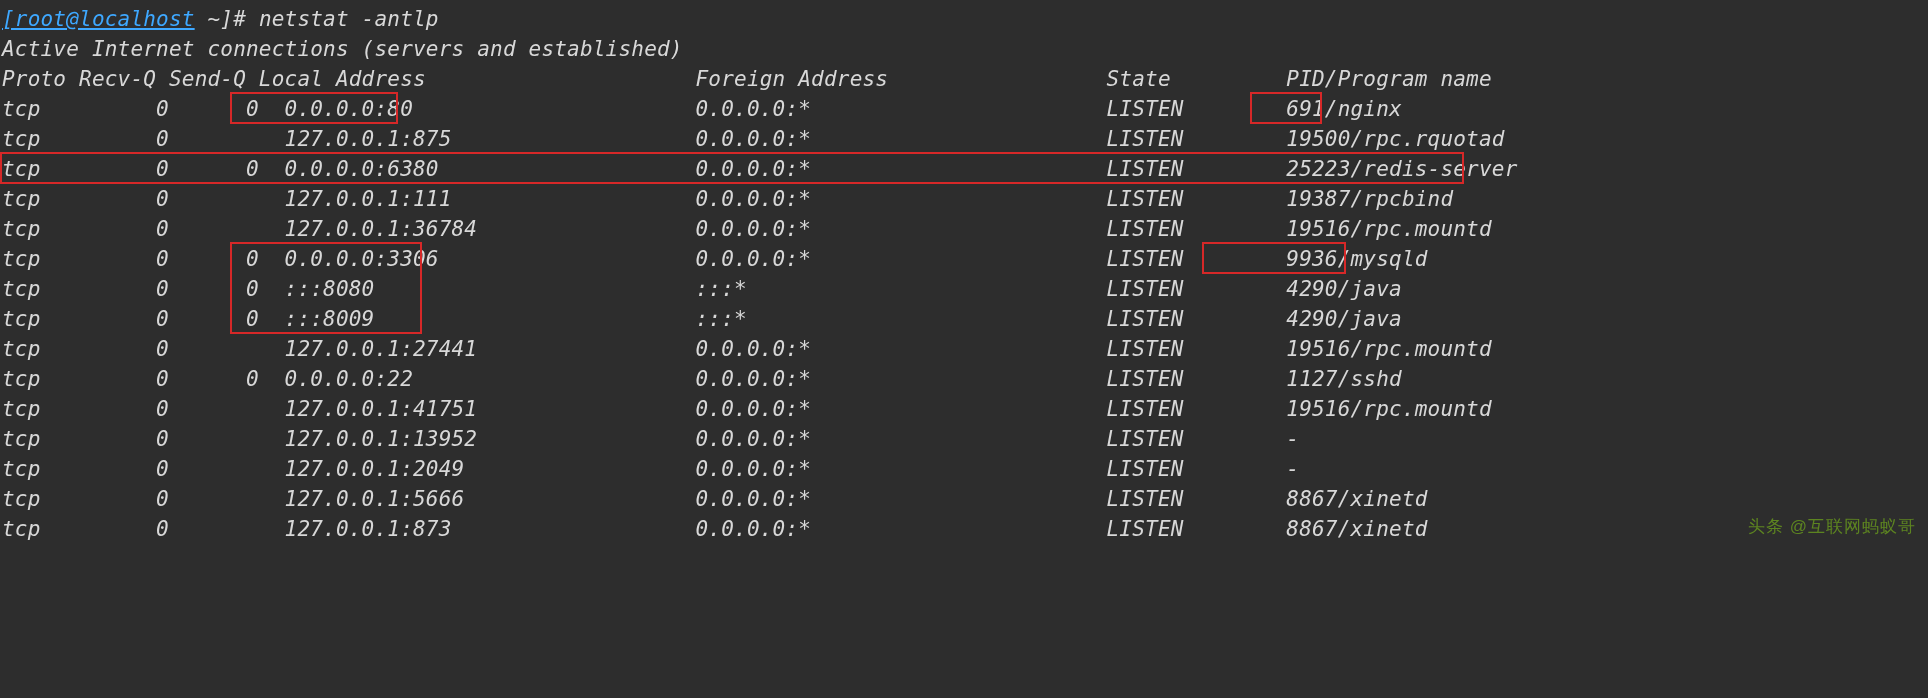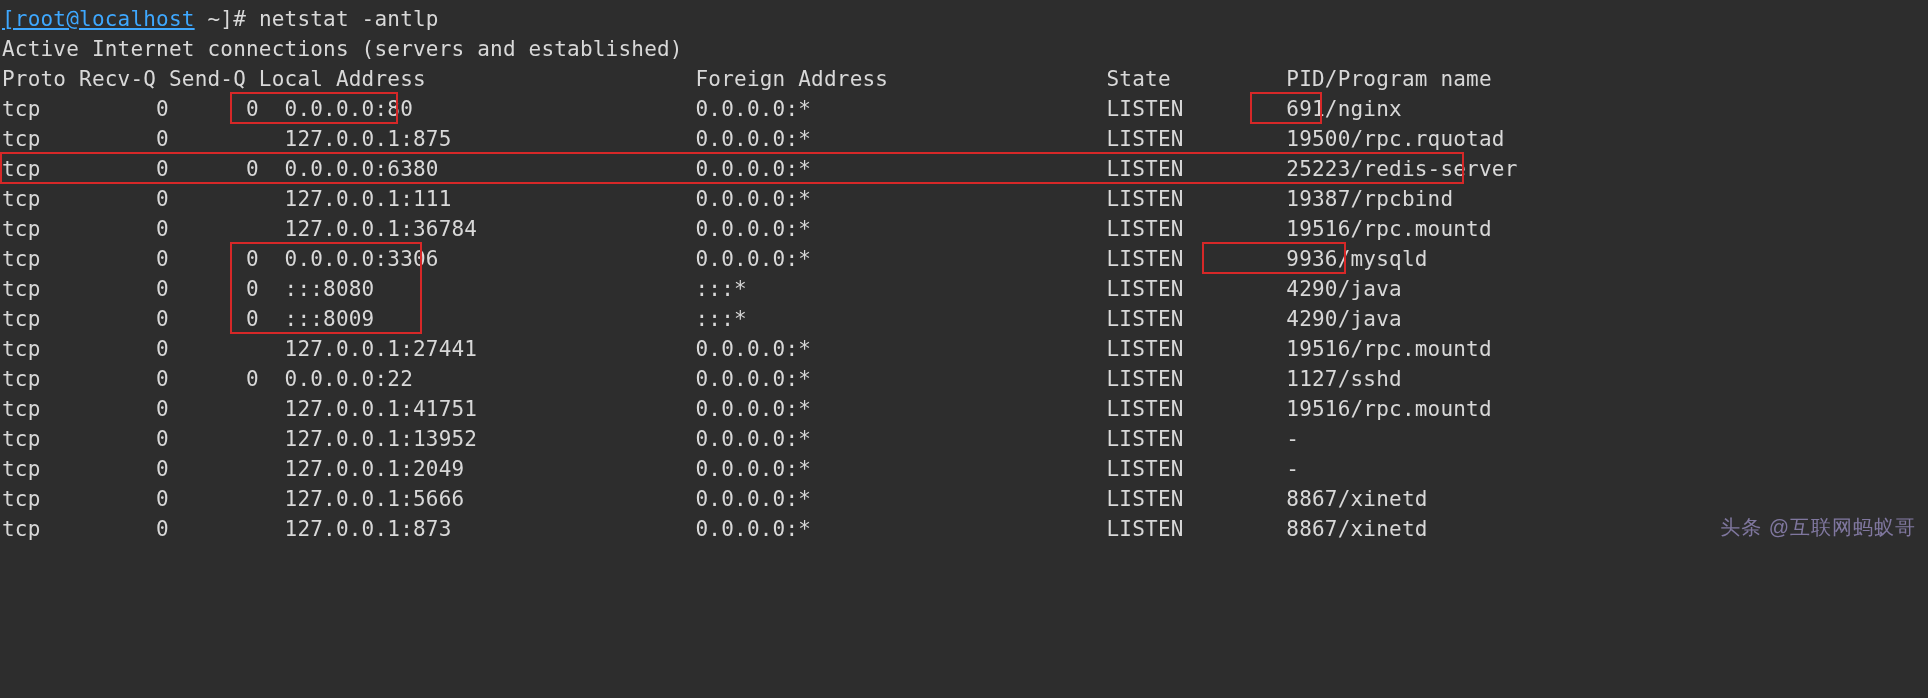--- a/index.html
+++ b/index.html
@@ -20,33 +20,34 @@
   .prompt-user {
     color: #3ea8ff;
     text-decoration: underline;
   }
   .prompt-suffix {
     color: #d8d8d8;
   }
   .row {
     position: relative;
     height: 30px;
+    font-style: italic;
   }
   .box-red {
     position: absolute;
     border: 2px solid #d62828;
     box-sizing: border-box;
     pointer-events: none;
   }
   .watermark {
     position: absolute;
     right: 12px;
     bottom: 6px;
-    font-size: 20px;
-    color: #c4b5fd;
+    font-size: 17px;
+    color: #84cc16;
     opacity: 0.55;
     letter-spacing: 1px;
     pointer-events: none;
     font-family: sans-serif;
   }
   .hl-row {
     position: absolute;
     border: 2px solid #d62828;
     box-sizing: border-box;
     pointer-events: none;

